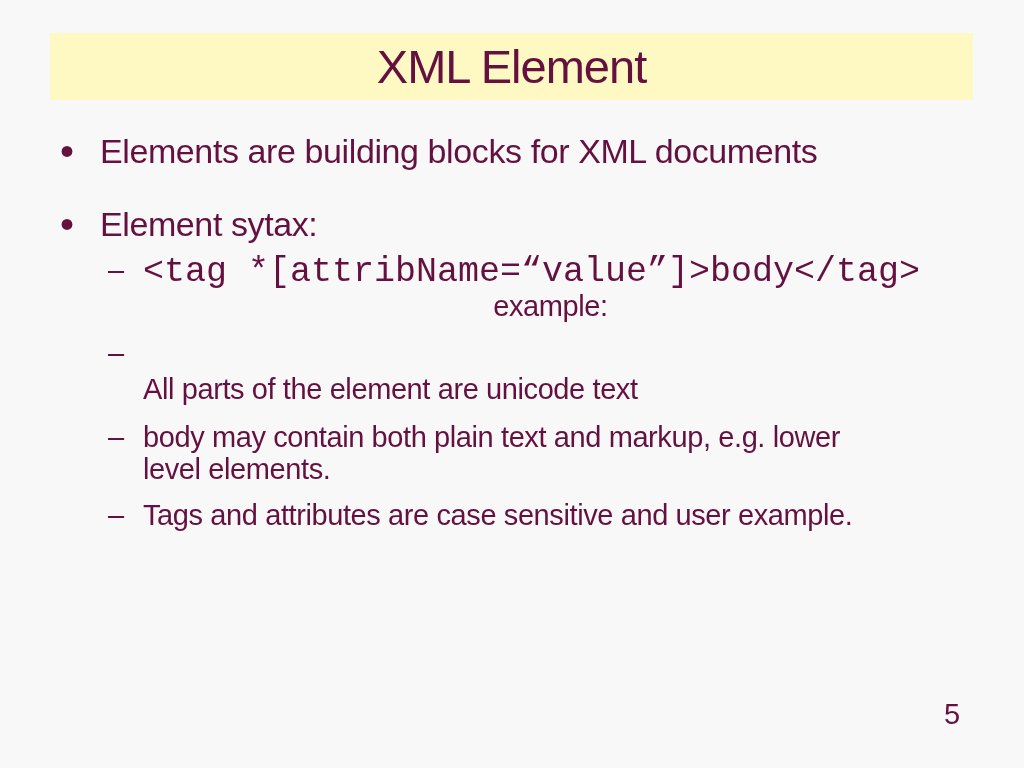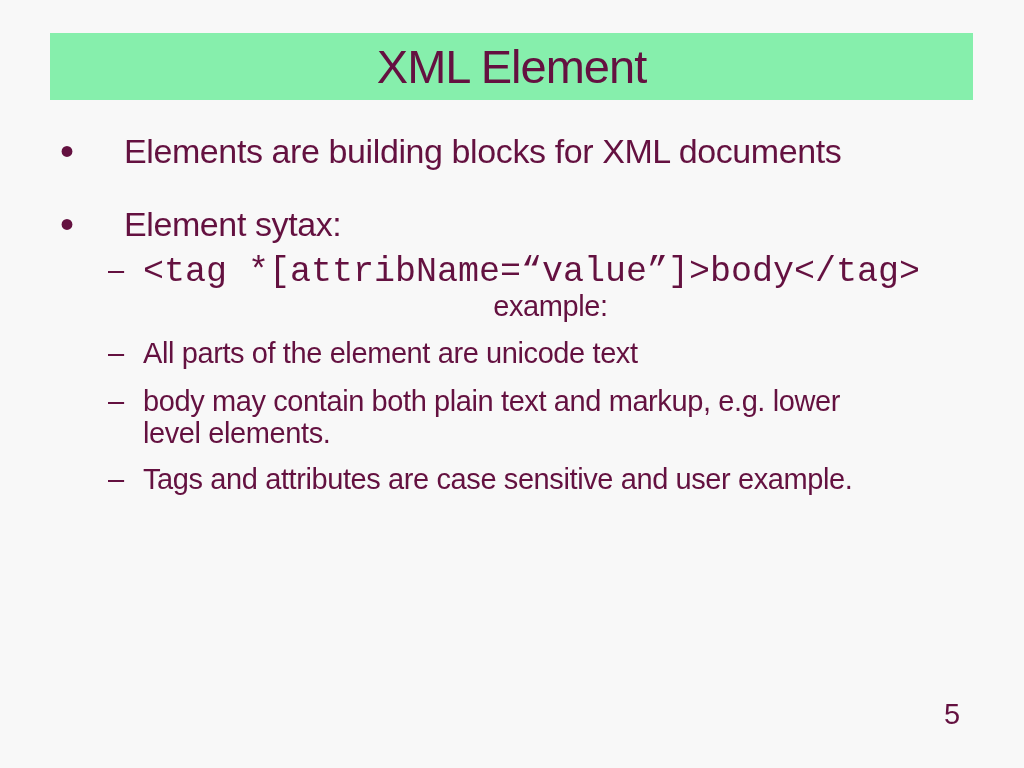--- a/index.html
+++ b/index.html
@@ -15,21 +15,21 @@
     font-family: "Liberation Sans", sans-serif;
     color: #641140;
     overflow: hidden;
   }
   .title-bar {
     position: absolute;
     left: 50px;
     top: 33px;
     width: 923px;
     height: 67px;
-    background: #86efac;
+    background: #fef9c3;
     display: flex;
     align-items: center;
     justify-content: center;
   }
   .title-text {
     font-size: 47px;
     letter-spacing: -1px;
     white-space: nowrap;
   }
   .bullet-row {
@@ -43,21 +43,21 @@
     line-height: 36px;
   }
   .bullet-row.first  { top: 133px; }
   .bullet-row.second { top: 206px; }
   .bullet-marker {
     flex: none;
     width: 40px;
     font-size: 40px;
     line-height: 36px;
   }
-  .bullet-text { flex: 1; margin-left: 24px; }
+  .bullet-text { flex: 1; }
   .sub-list {
     position: absolute;
     left: 108px;
     top: 254px;
     width: 850px;
     font-size: 29px;
     letter-spacing: -0.4px;
   }
   .sub-item {
     display: flex;
@@ -69,21 +69,21 @@
   .dash-marker {
     flex: none;
     width: 35px;
     line-height: 33px;
   }
   .sub-body { flex: 1; }
   .sub-text {
     line-height: 32px;
     max-width: 740px;
   }
-  .sub-text.single { line-height: 33px; }
+  .sub-text.single { line-height: 33px; margin-top: 36px; }
   .code-line {
     font-family: "Liberation Mono", "DejaVu Sans Mono", monospace;
     font-size: 35px;
     line-height: 36px;
     letter-spacing: 0;
     white-space: nowrap;
   }
   .example-label {
     line-height: 33px;
     text-align: center;

